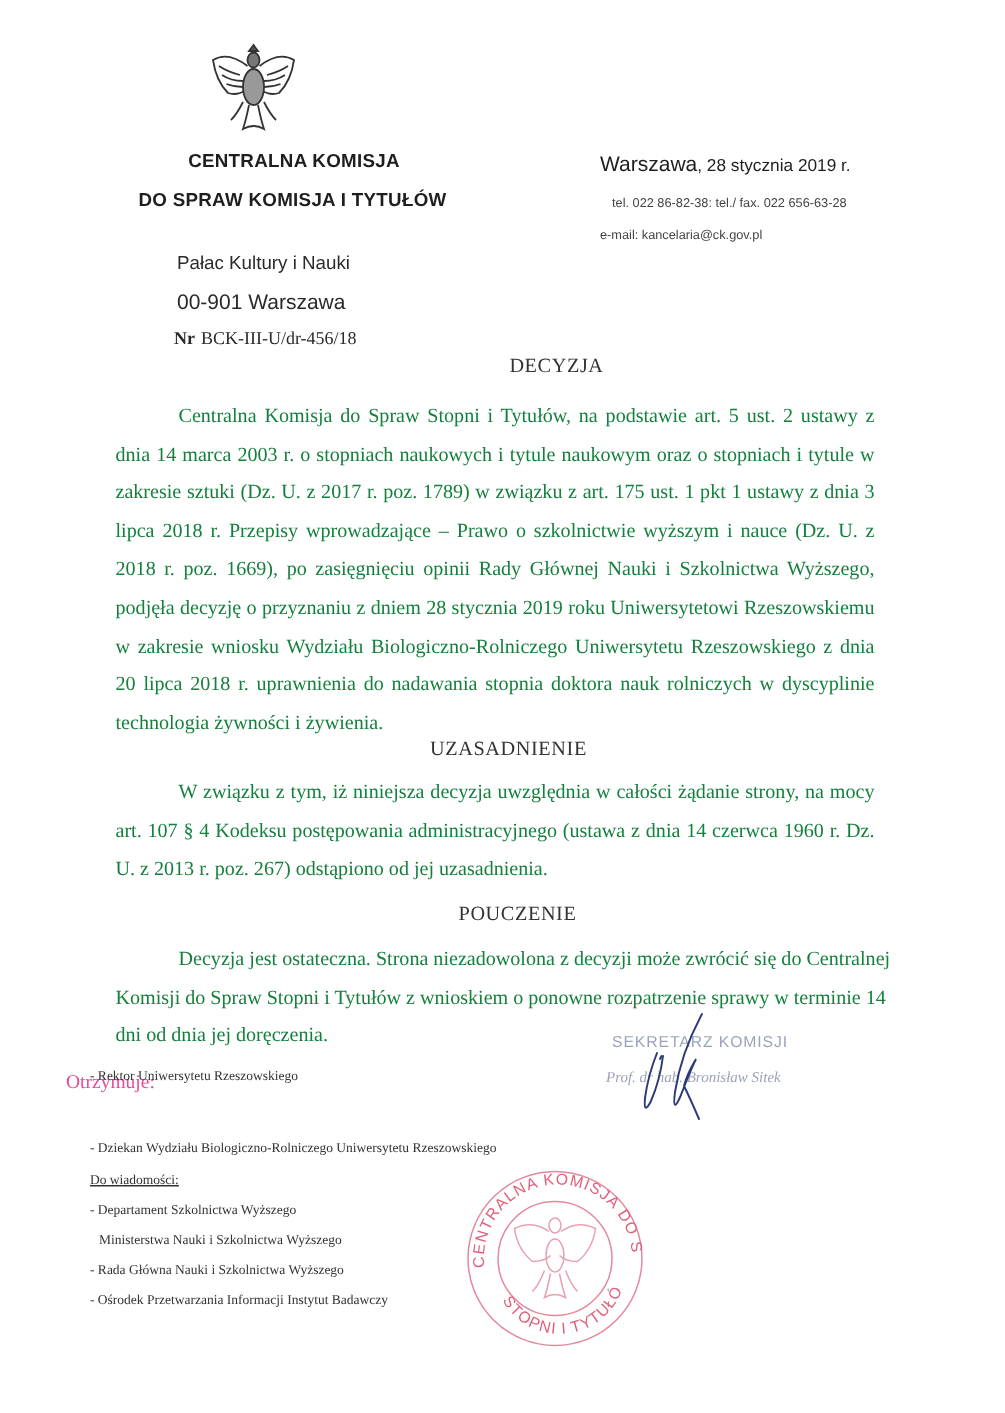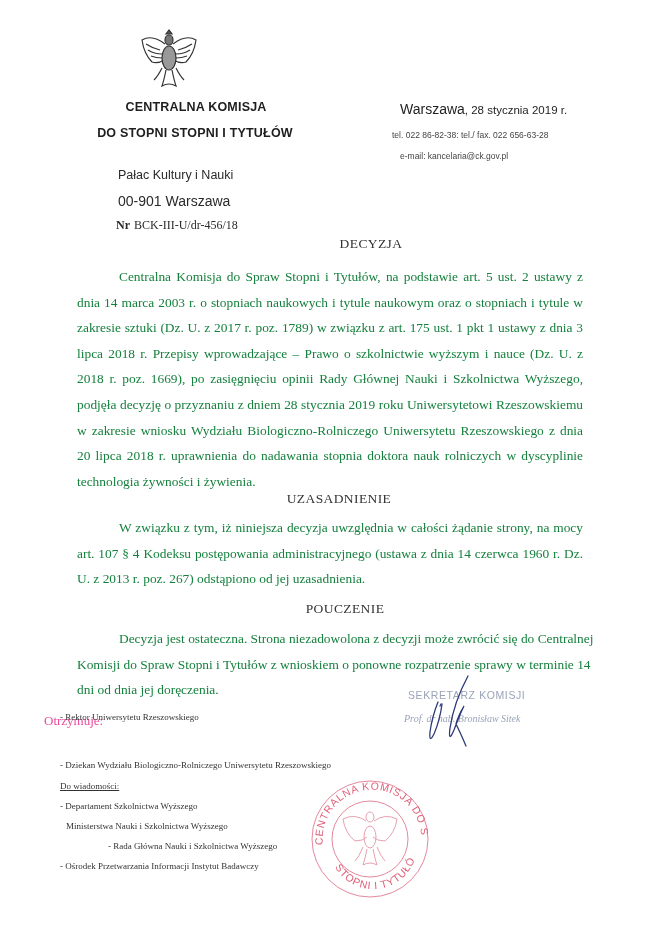--- a/index.html
+++ b/index.html
@@ -11,21 +11,21 @@
   
   #emblem { left: 138px; top: 24px; width: 62px; height: 66px; }
 
   .org { left: 96px; width: 200px; text-align: center; font-weight: bold; font-size: 12.5px; color: #1e1e1e; letter-spacing: 0.2px; }
   #org1 { top: 100px; left: 96px; }
   #org2 { top: 126px; left: 60px; width: 270px; }
 
   #city-date { left: 400px; top: 101px; font-size: 13px; color: #1e1e1e; }
   #city-date .city { font-size: 14px; }
   #city-date .date { font-size: 11.5px; }
-  #tel { left: 392px; top: 130px; font-size: 8.5px; color: #444; }
+  #tel { left: 408px; top: 130px; font-size: 8.5px; color: #444; }
   #email { left: 400px; top: 151px; font-size: 8.5px; color: #444; }
 
   #addr1 { left: 118px; top: 168px; font-size: 12.5px; }
   #addr2 { left: 118px; top: 193px; font-size: 14px; }
   #refno { left: 116px; top: 218px; font-size: 12px; }
   #refno b { font-weight: bold; margin-right: 4px; }
 
   .heading { left: 0; width: 670px; text-align: center; font-size: 13.5px; letter-spacing: 0.4px; color: #333; }
   #h-decision { top: 236px; left: 0; padding-left: 36px; }
   #h-justification { top: 491px; left: 4px; }
@@ -43,21 +43,21 @@
   #signature { left: 410px; top: 672px; width: 70px; height: 80px; }
 
   
   #recv-label { left: 44px; top: 713px; font-size: 13px; color: #ec4899; }
   .rl { left: 60px; font-size: 9px; color: #333; }
   #r1 { top: 712px; text-align: center; }
   #r2 { top: 760px; }
   #info-label { left: 60px; top: 781px; font-size: 9px; text-decoration: underline; color: #333; }
   #i1 { top: 801px; }
   #i1b { top: 821px; left: 66px; }
-  #i2 { top: 841px; margin-left: 48px; }
+  #i2 { top: 841px; }
   #i3 { top: 861px; }
 
   
   #stamp { left: 305px; top: 775px; width: 130px; height: 125px; }
 </style>
 </head>
 <body>
 
 <svg id="emblem" class="abs" viewBox="0 0 62 66">
   <g fill="none" stroke="#333" stroke-width="1.2">
@@ -67,21 +67,21 @@
     <path d="M35 20 Q48 10 58 16 Q56 30 48 38 Q42 40 36 36"></path>
     <path d="M8 20 Q14 24 22 26 M10 26 Q16 30 24 30 M13 32 Q18 34 24 34"></path>
     <path d="M54 20 Q48 24 40 26 M52 26 Q46 30 38 30 M49 32 Q44 34 38 34"></path>
     <ellipse cx="31" cy="34" rx="7" ry="12" fill="#999"></ellipse>
     <path d="M24 44 Q20 52 16 56 M38 44 Q42 52 46 56"></path>
     <path d="M28 46 Q26 56 24 62 Q31 58 38 62 Q36 56 34 46"></path>
   </g>
 </svg>
 
 <div id="org1" class="abs org sans">CENTRALNA KOMISJA</div>
-<div id="org2" class="abs org sans">DO STOPNI STOPNI I TYTUŁÓW</div>
+<div id="org2" class="abs org sans">DO SPRAW KOMISJA I TYTUŁÓW</div>
 
 <div id="city-date" class="abs sans">
   <span class="city">Warszawa</span><span class="date">, 28 stycznia 2019 r.</span>
 </div>
 <div id="tel" class="abs sans">tel. 022 86-82-38: tel./ fax. 022 656-63-28</div>
 <div id="email" class="abs sans">e-mail: kancelaria@ck.gov.pl</div>
 
 <div id="addr1" class="abs sans">Pałac Kultury i Nauki</div>
 <div id="addr2" class="abs sans">00-901 Warszawa</div>
 <div id="refno" class="abs serif">

